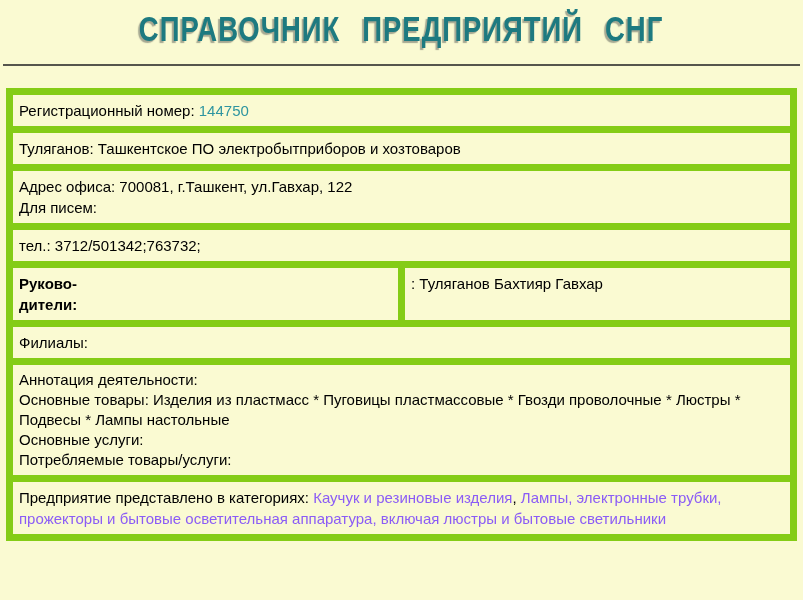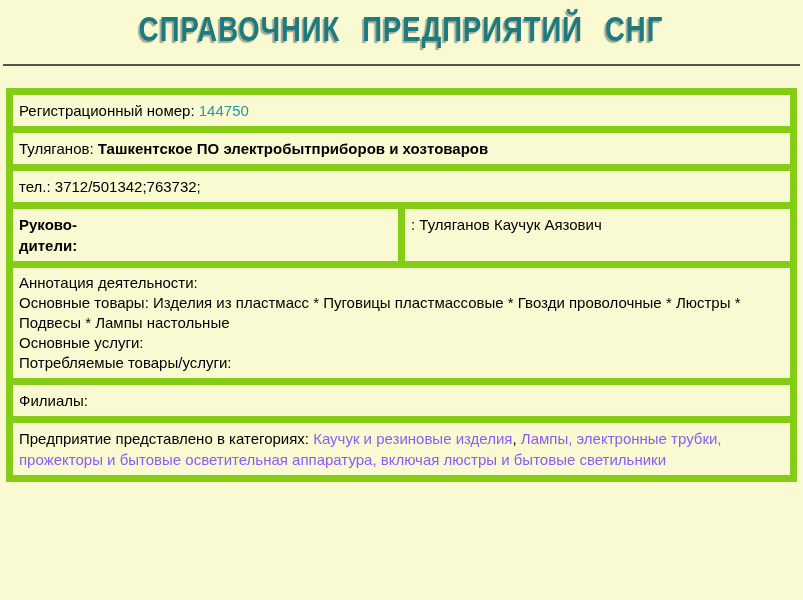--- a/index.html
+++ b/index.html
@@ -41,21 +41,21 @@
     table-layout: fixed;
   }
   table.card td {
     border: 7px solid #84cc16;
     padding: 5px 6px;
     vertical-align: top;
     line-height: 21px;
   }
   td.leaders-label-cell { width: 100px; font-weight: bold; }
 
-  .bold { font-weight: bold; }
+  .bold { font-weight: normal; }
   .teal { color: #2E95A0; }
   a.cat-link {
     color: #8b5cf6;
     text-decoration: none;
     cursor: pointer;
   }
   .annotation-cell div { line-height: 20px; }
   .gap-right { margin-right: 22px; }
 </style>
 </head>
@@ -78,52 +78,63 @@
         </td>
       </tr>
 
       <tr>
         <td colspan="2">
           <span>Туляганов:</span>
           <span class="bold">Ташкентское ПО электробытприборов и хозтоваров</span>
         </td>
       </tr>
 
+      <tr>
+        <td colspan="2">
+          <div>
+            <span>Адрес офиса:</span>
+            <span>700081, г.Ташкент, ул.Гавхар, 122</span>
+          </div>
+          <div>
+            <span>Для писем:</span>
+          </div>
+        </td>
+      </tr>
 
 
       <tr>
         <td colspan="2">
           <span>тел.:</span>
           <span>3712/501342;763732;</span>
         </td>
       </tr>
 
       <tr>
         <td class="leaders-label-cell">
           <div>Руково-</div>
           <div>дители:</div>
         </td>
         <td>
-          <span>: Туляганов Каучук Аязович</span>
+          <span>: Туляганов Бахтияр Гавхар</span>
         </td>
       </tr>
 
+
+      <tr>
+        <td colspan="2">
+          <span>Филиалы:</span>
+        </td>
+      </tr>
 
       <tr>
         <td colspan="2" class="annotation-cell">
           <div>Аннотация деятельности:</div>
           <div>Основные товары: Изделия из пластмасс * Пуговицы пластмассовые * Гвозди проволочные * Люстры * Подвесы * Лампы настольные</div>
           <div>Основные услуги:</div>
           <div>Потребляемые товары/услуги:</div>
-        </td>
-      </tr>
-
-      <tr>
-        <td colspan="2">
-          <span>Филиалы:</span>
         </td>
       </tr>
 
 
       <tr>
         <td colspan="2">
           <span>Предприятие представлено в категориях:</span>
           <a class="cat-link">Каучук и резиновые изделия</a><span>,</span>
           <a class="cat-link">Лампы, электронные трубки, прожекторы и бытовые осветительная аппаратура, включая люстры и бытовые светильники</a>
         </td>

